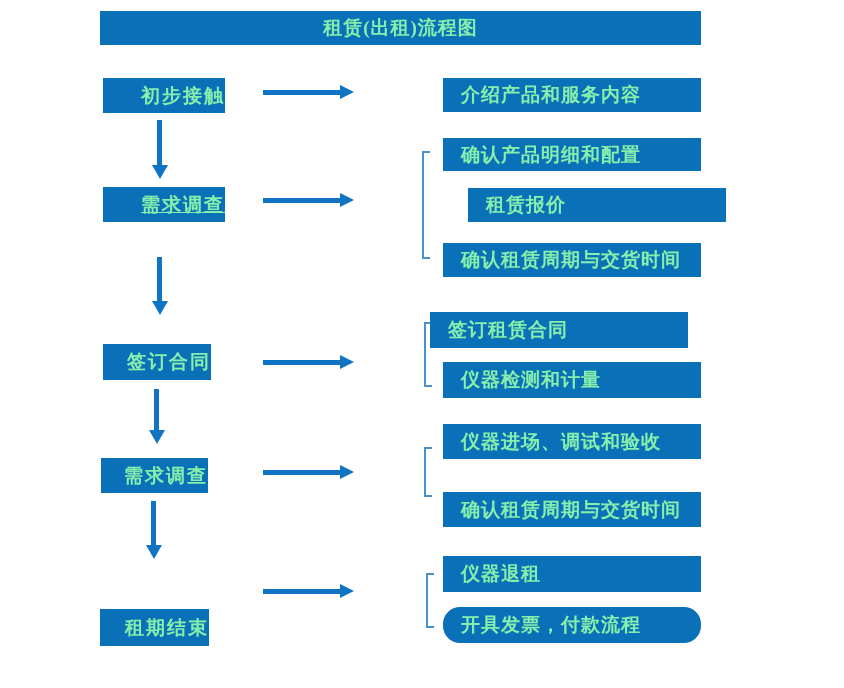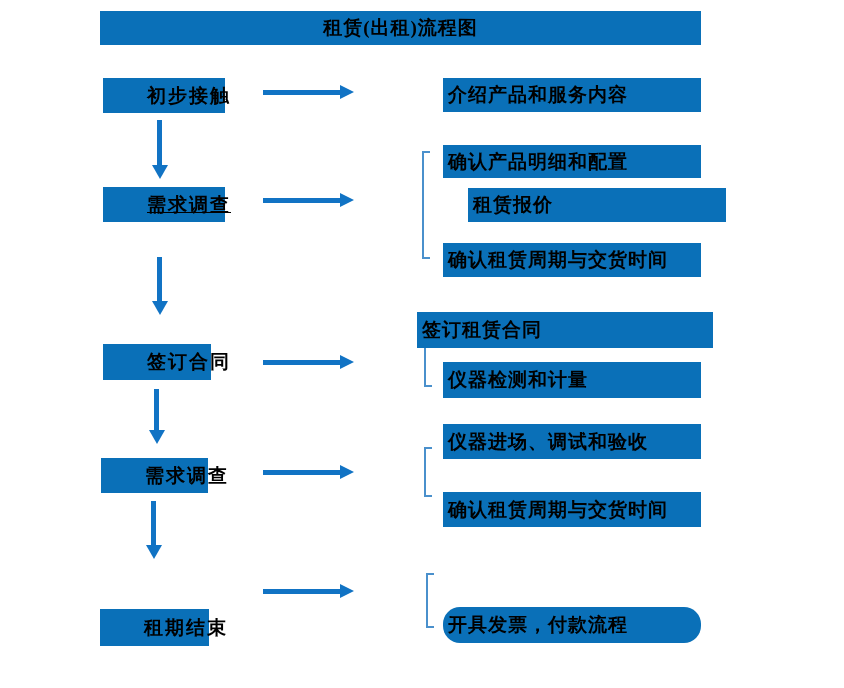--- a/index.html
+++ b/index.html
@@ -6,37 +6,36 @@
   #canvas{
     position:relative;
     width:844px;height:688px;
     background:#ffffff;
     font-family:"Liberation Serif","DejaVu Serif",serif;
     overflow:hidden;
   }
   .box{
     position:absolute;
     background:var(--box-blue,#0a70b8);
-    color:#000000;
+    color:#86efac;
     font-weight:bold;
     font-size:19px;
     white-space:nowrap;
     box-sizing:border-box;
   }
   .title-bar{
     text-align:center;
     letter-spacing:1px;
   }
   .step-box{
-    text-align:left;
+    text-align:right;
     letter-spacing:2px;
-    padding-left:44px;
   }
   .detail-box{
-    padding-left:5px;
+    padding-left:18px;
     letter-spacing:1px;
     font-family:Liberation Serif, serif;
   }
   .h-arrow{
     position:absolute;
     height:5px;
     color:var(--arrow-blue,#1173c4);
     background:currentColor;
   }
   .h-arrow::after{
@@ -81,40 +80,41 @@
 
   <div class="box step-box" style="left:103px;top:78px;width:122px;height:35px;line-height:35px;">初步接触</div>
   <div class="h-arrow" style="left:263px;top:90px;width:77px;"></div>
   <div class="box detail-box" style="left:443px;top:78px;width:258px;height:34px;line-height:34px;">介绍产品和服务内容</div>
 
   <div class="v-arrow" style="left:157px;top:120px;height:45px;"></div>
 
   <div class="box step-box" style="left:103px;top:187px;width:122px;height:35px;line-height:35px;text-decoration:underline;">需求调查</div>
   <div class="h-arrow" style="left:263px;top:198px;width:77px;"></div>
   <div class="bracket" style="left:422px;top:151px;height:108px;"></div>
-  <div class="box detail-box" style="left:443px;top:138px;width:258px;height:33px;line-height:33px;margin-top:7px;">确认产品明细和配置</div>
+  <div class="box detail-box" style="left:443px;top:138px;width:258px;height:33px;line-height:33px;">确认产品明细和配置</div>
   <div class="box detail-box" style="left:443px;top:188px;width:258px;height:34px;line-height:34px;margin-left:25px;">租赁报价</div>
   <div class="box detail-box" style="left:443px;top:243px;width:258px;height:34px;line-height:34px;">确认租赁周期与交货时间</div>
 
   <div class="v-arrow" style="left:157px;top:257px;height:44px;"></div>
 
   <div class="box step-box" style="left:103px;top:344px;width:108px;height:36px;line-height:36px;">签订合同</div>
   <div class="h-arrow" style="left:263px;top:360px;width:77px;"></div>
   <div class="bracket" style="left:424px;top:322px;height:65px;"></div>
-  <div class="box detail-box" style="left:417px;top:312px;width:296px;height:36px;line-height:36px;">签订租赁合同</div>
+  <div class="box detail-box" style="left:430px;top:312px;width:258px;height:36px;line-height:36px;">签订租赁合同</div>
   <div class="box detail-box" style="left:443px;top:362px;width:258px;height:36px;line-height:36px;">仪器检测和计量</div>
 
   <div class="v-arrow" style="left:154px;top:389px;height:41px;"></div>
 
   <div class="box step-box" style="left:101px;top:458px;width:107px;height:35px;line-height:35px;">需求调查</div>
   <div class="h-arrow" style="left:263px;top:470px;width:77px;"></div>
   <div class="bracket" style="left:424px;top:447px;height:50px;"></div>
   <div class="box detail-box" style="left:443px;top:424px;width:258px;height:35px;line-height:35px;">仪器进场、调试和验收</div>
   <div class="box detail-box" style="left:443px;top:492px;width:258px;height:35px;line-height:35px;">确认租赁周期与交货时间</div>
 
   <div class="v-arrow" style="left:151px;top:501px;height:44px;"></div>
 
   <div class="box step-box" style="left:100px;top:574px;width:109px;height:37px;line-height:37px;margin-top:35px;">租期结束</div>
   <div class="h-arrow" style="left:263px;top:589px;width:77px;"></div>
   <div class="bracket" style="left:426px;top:573px;height:55px;"></div>
+  <div class="box detail-box" style="left:443px;top:556px;width:258px;height:36px;line-height:36px;">仪器退租</div>
   <div class="box detail-box" style="left:443px;top:607px;width:258px;height:36px;line-height:36px;border-radius:17px;">开具发票，付款流程</div>
 
 </div>
 
 </body></html>

